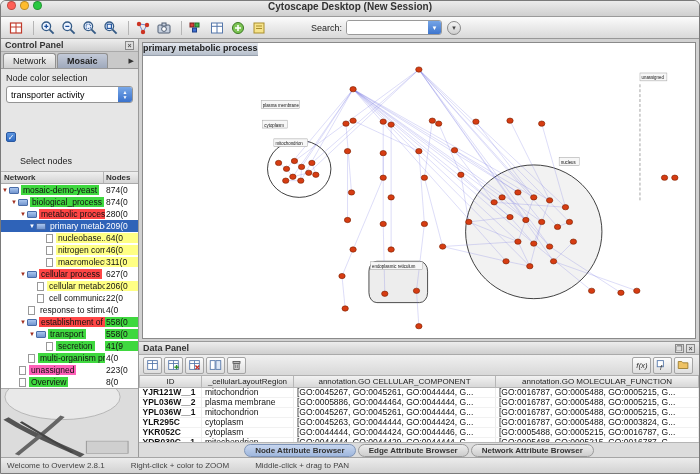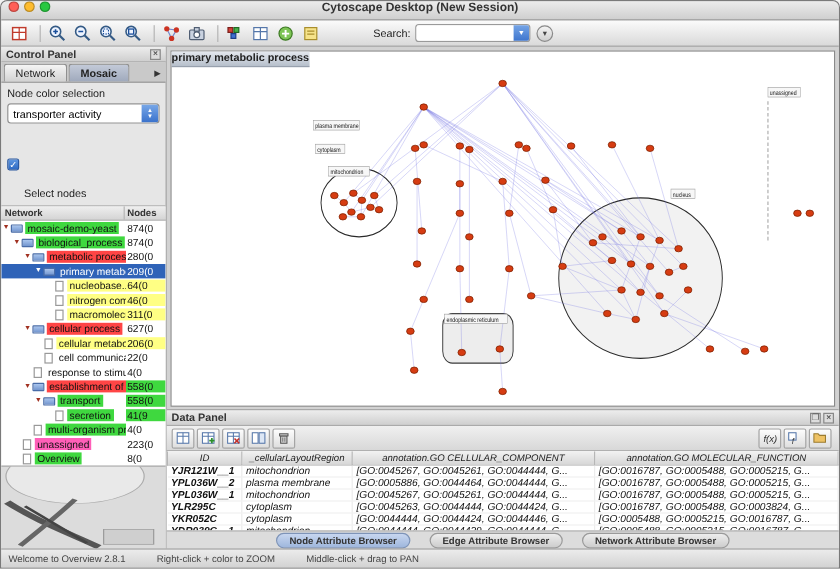--- a/index.html
+++ b/index.html
@@ -93,29 +93,29 @@
   
   .dpanel { height:116px; flex:0 0 auto; background:#e6e6e6; border-top:1px solid #9a9a9a;
     display:flex; flex-direction:column; }
   .dp-toolbar { height:21px; flex:0 0 auto; display:flex; align-items:center; padding:1px 4px;
     background:linear-gradient(#f0f0f0,#d8d8d8); border-bottom:1px solid #b0b0b0; }
   .dbtn { width:19px; height:17px; border:1px solid #a5a5a5; border-radius:2px;
     background:linear-gradient(#fdfdfd,#dedede); margin-right:2px; padding:0; }
   .dbtn svg { width:15px; height:14px; display:block; margin:auto; }
   .dp-right { margin-left:auto; display:flex; }
   .dp-tablewrap { flex:1; overflow:hidden; background:#fff; }
-  table.attr { width:100%; border-collapse:collapse; table-layout:fixed;font-style:italic; }
+  table.attr { width:100%; border-collapse:collapse; table-layout:fixed; }
   table.attr th { font-size:8px; font-weight:normal; color:#222; text-align:center;
     background:linear-gradient(#f2f2f2,#d7d7d7); border:1px solid #b6b6b6; border-top:0;
     height:11px; padding:0 2px; overflow:hidden; white-space:nowrap; }
   table.attr td { font-size:8.5px; color:#111; height:9px; line-height:9px; padding:0 3px;
     border-right:1px solid #ececec; border-bottom:1px solid #f1f1f1; overflow:hidden; white-space:nowrap; }
   td.idcell { font-weight:bold; }
   .dp-tabs { height:15px; flex:0 0 auto; display:flex; justify-content:center; align-items:center;
-    gap:16px; background:#dcdcdc; border-top:1px solid #b5b5b5; }
+    gap:2px; background:#dcdcdc; border-top:1px solid #b5b5b5; }
   .dp-tab { font-size:8px; font-weight:bold; color:#333; padding:1px 10px; border:1px solid #9a9a9a;
     border-radius:7px; background:linear-gradient(#ededed,#cdcdcd); }
   .dp-tab.sel { background:linear-gradient(#c7d6ef,#9fb7dd); border-color:#7e94b8; }
 
   
   .statusbar { height:16px; flex:0 0 auto; background:linear-gradient(#ececec,#d2d2d2);
     border-top:1px solid #a5a5a5; display:flex; align-items:center; padding:0 6px;
     font-size:8px; color:#444; }
   .statusbar span { margin-right:26px; }
 </style>

